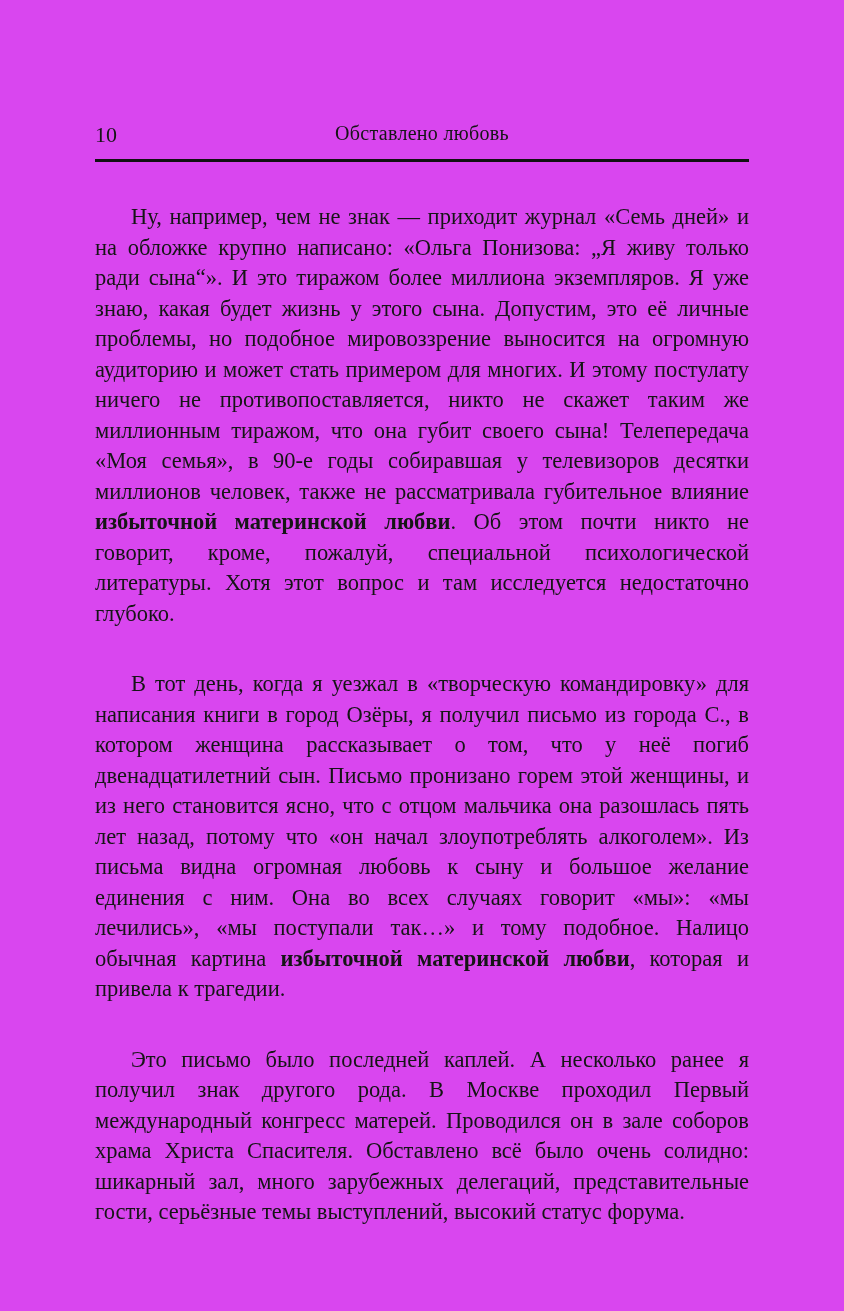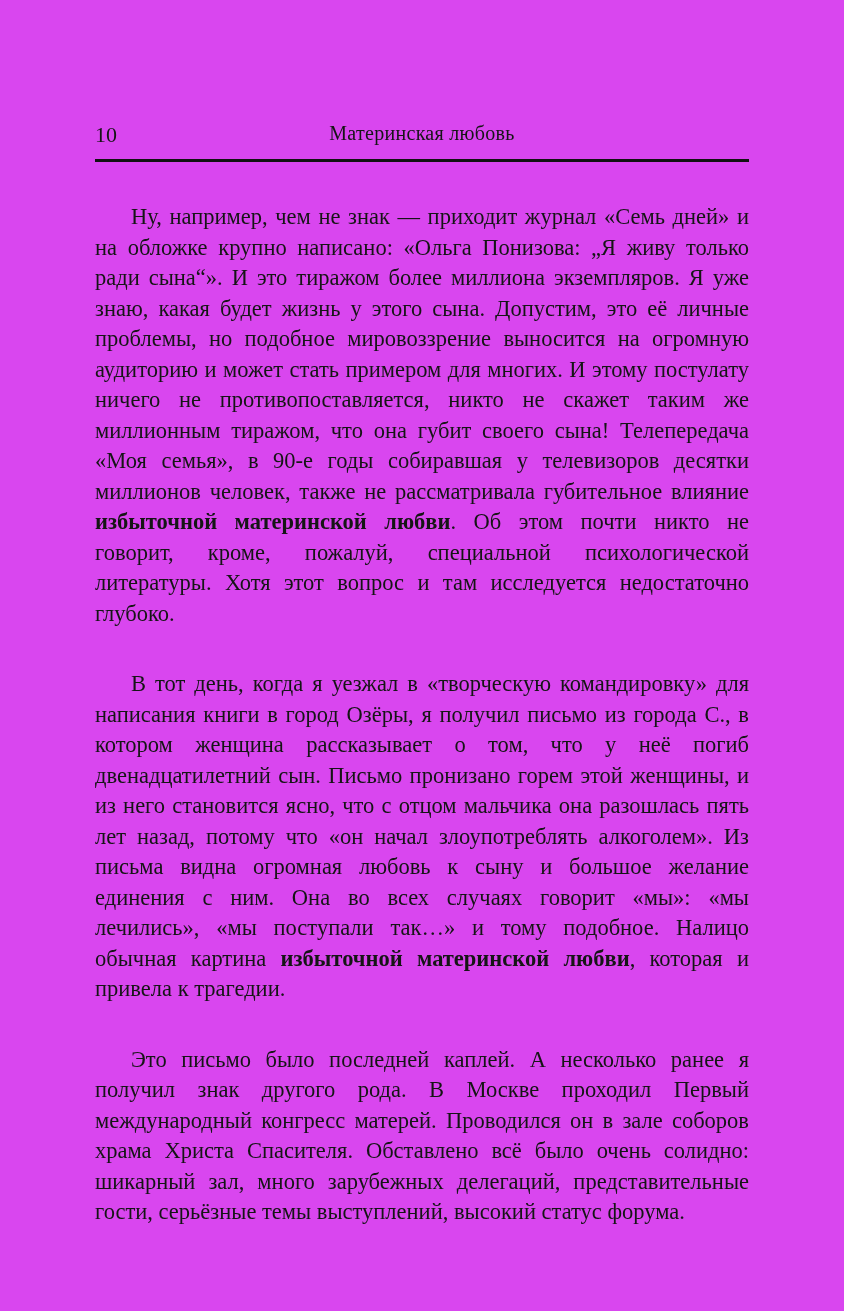--- a/index.html
+++ b/index.html
@@ -75,21 +75,21 @@
   }
 </style>
 </head>
 <body>
 
 <div class="page">
   <div class="page-inner">
 
     <header class="page-header">
       <span class="page-number">10</span>
-      <span class="running-title">Материнская любовь</span>
+      <span class="running-title">Обставлено любовь</span>
     </header>
 
     <hr class="header-rule">
 
     <main class="page-body">
 
       <p><span>Ну, например, чем не знак — приходит журнал «Семь дней» и на обложке крупно написано: «Ольга Понизова: „Я живу только ради сына“». И это тиражом более миллиона экземпляров. Я уже знаю, какая будет жизнь у этого сына. Допустим, это её личные проблемы, но подобное мировоззрение выносится на огромную аудиторию и может стать примером для многих. И этому постулату ничего не противопоставляется, никто не скажет таким же миллионным тиражом, что она губит своего сына! Телепередача «Моя семья», в 90-е годы собиравшая у телевизоров десятки миллионов человек, также не рассматривала губительное влияние </span><strong>избыточной материнской любви</strong><span>. Об этом почти никто не говорит, кроме, пожалуй, специальной психологической литературы. Хотя этот вопрос и там исследуется недостаточно глубоко.</span></p>
 
       <p><span>В тот день, когда я уезжал в «творческую командировку» для написания книги в город Озёры, я получил письмо из города С., в котором женщина рассказывает о том, что у неё погиб двенадцатилетний сын. Письмо пронизано горем этой женщины, и из него становится ясно, что с отцом мальчика она разошлась пять лет назад, потому что «он начал злоупотреблять алкоголем». Из письма видна огромная любовь к сыну и большое желание единения с ним. Она во всех случаях говорит «мы»: «мы лечились», «мы поступали так…» и тому подобное. Налицо обычная картина </span><strong>избыточной материнской любви</strong><span>, которая и привела к трагедии.</span></p>
 

